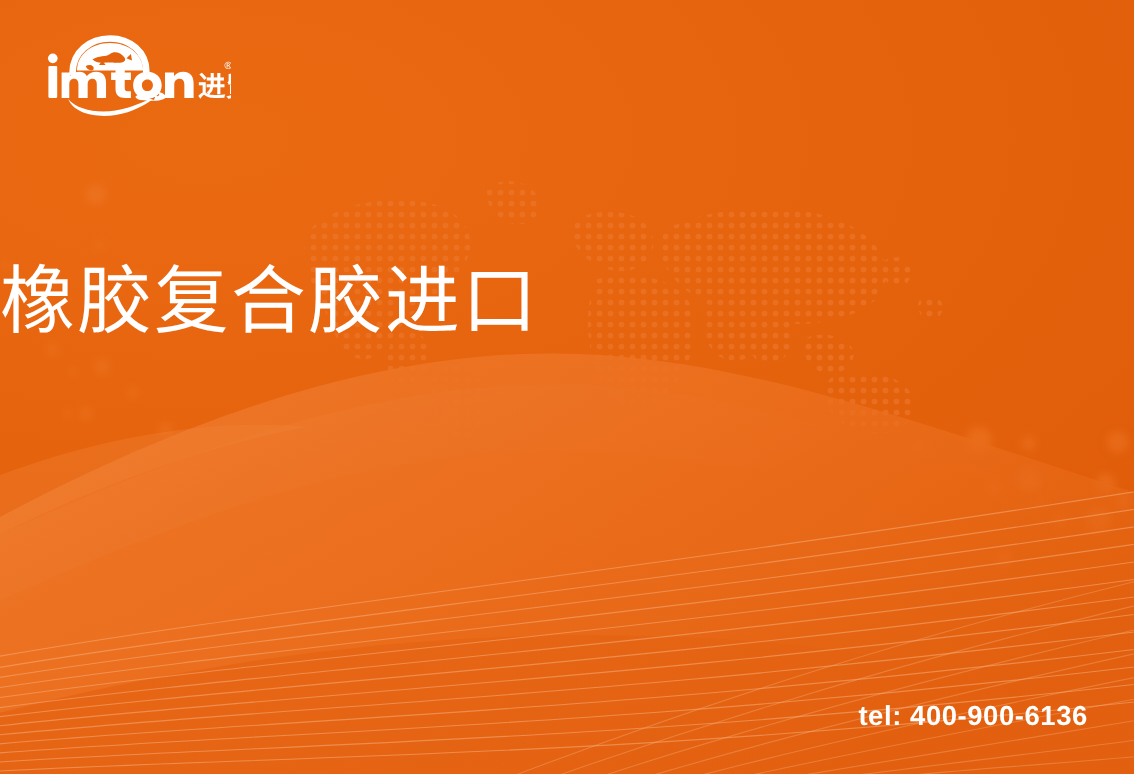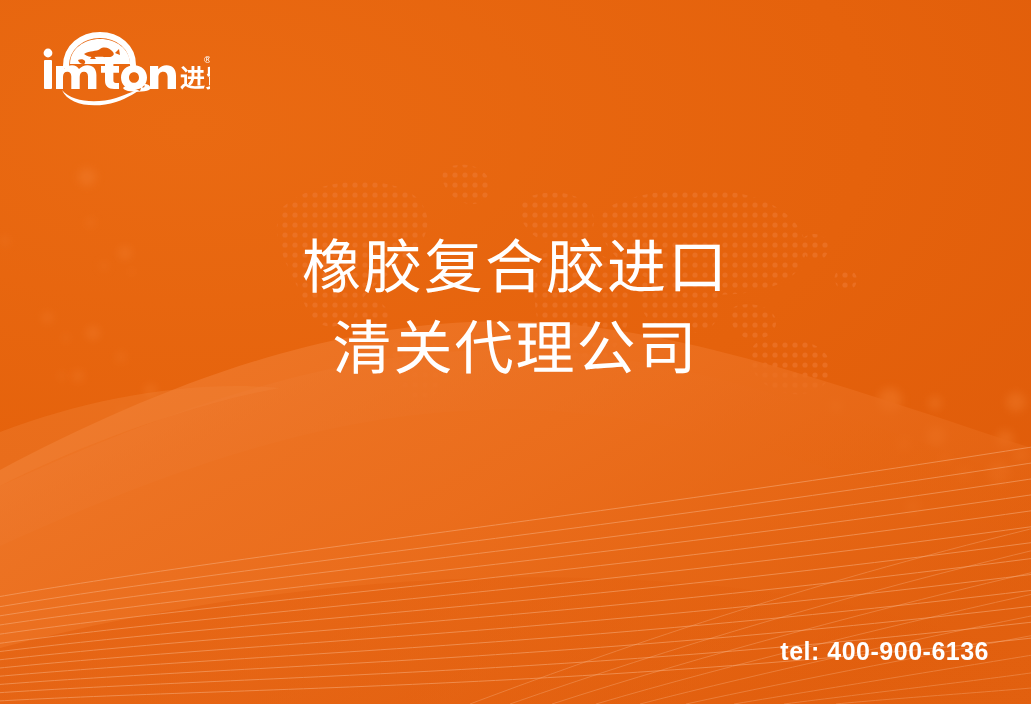--- a/index.html
+++ b/index.html
@@ -71,25 +71,25 @@
     width: 170px;
     height: 78px;
   }
 
   
   .headline {
     position: absolute;
     left: 0;
     top: 228px;
     width: 1031px;
-    text-align: center;
+    text-align: left;
     color: #ffffff;
     font-family: "Liberation Sans", "DejaVu Sans", sans-serif;
     font-weight: 300;
-    font-size: 59px;
+    font-size: 68px;
     line-height: 1.38;
     letter-spacing: 2px;
     white-space: nowrap;
   }
   .headline .line {
     display: block;
   }
 
   
   .tel {
@@ -286,18 +286,17 @@
                H110 Z"></path>
     </g>
 
     <text x="140" y="57" font-family="'DejaVu Sans','Liberation Sans',sans-serif" font-size="25" font-weight="700" fill="#ffffff" textLength="0">进贸通</text>
 
     <text x="163" y="33" font-family="'DejaVu Sans','Liberation Sans',sans-serif" font-size="9" fill="#ffffff">®</text>
   </svg>
 
   <div class="headline">
     <span class="line">橡胶复合胶进口</span>
-    <span class="line">清关代理公司</span>
   </div>
 
   <div class="tel">tel: 400-900-6136</div>
 
 </div>
 
 </body></html>

